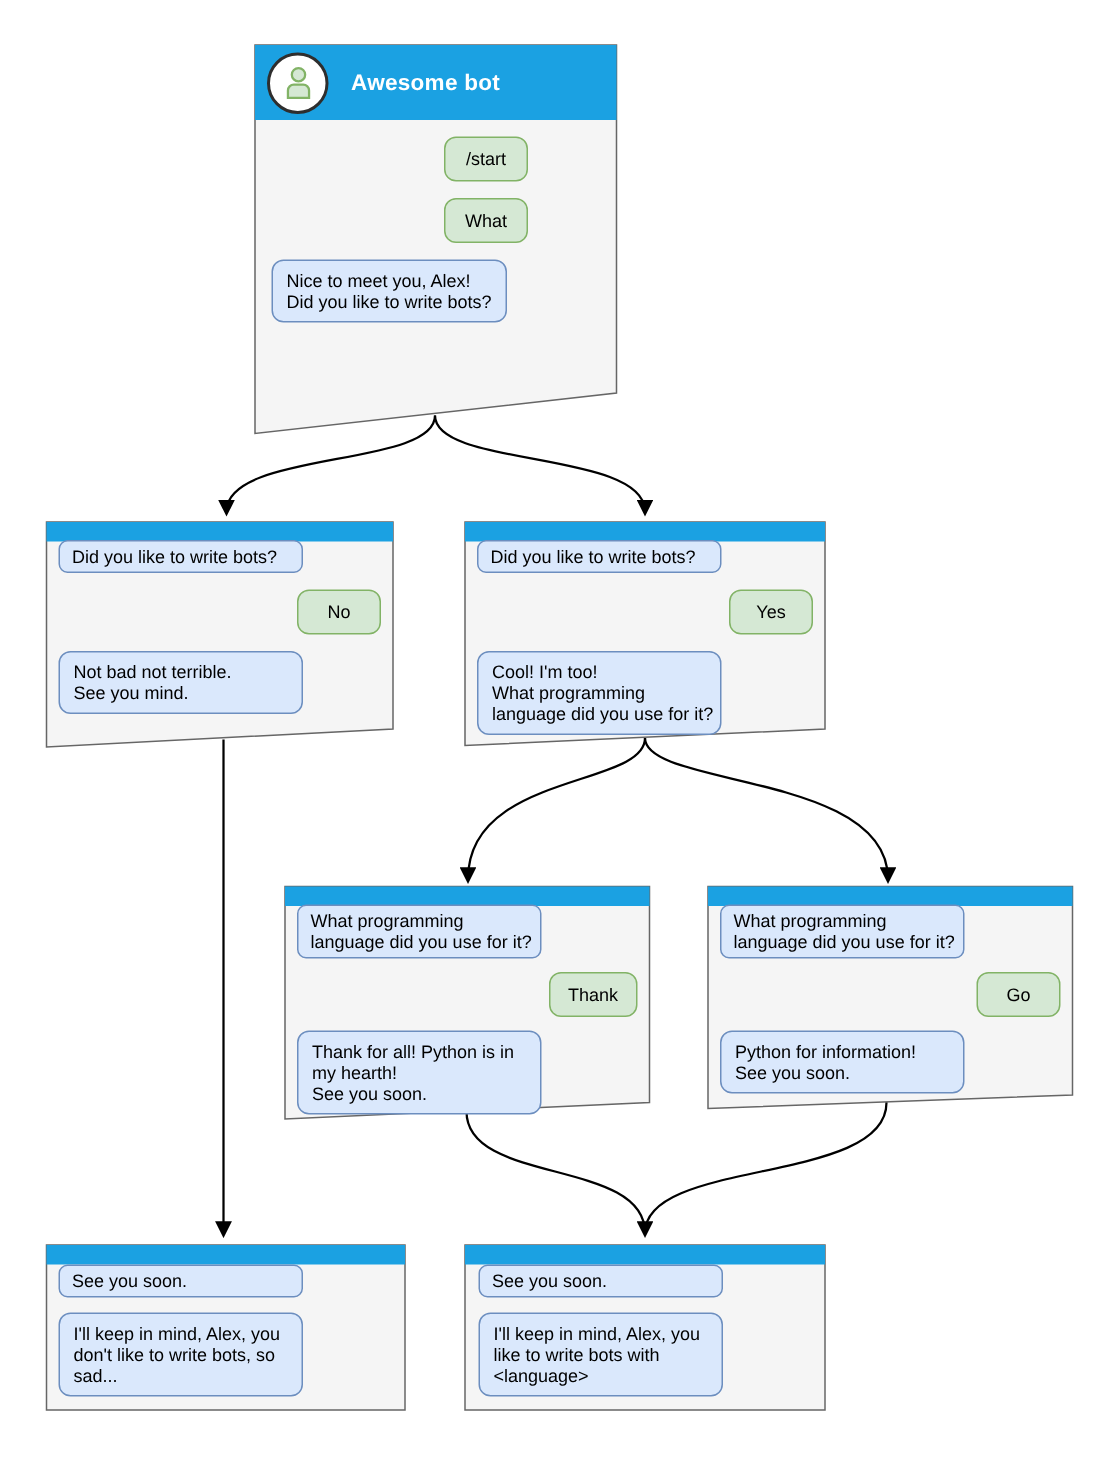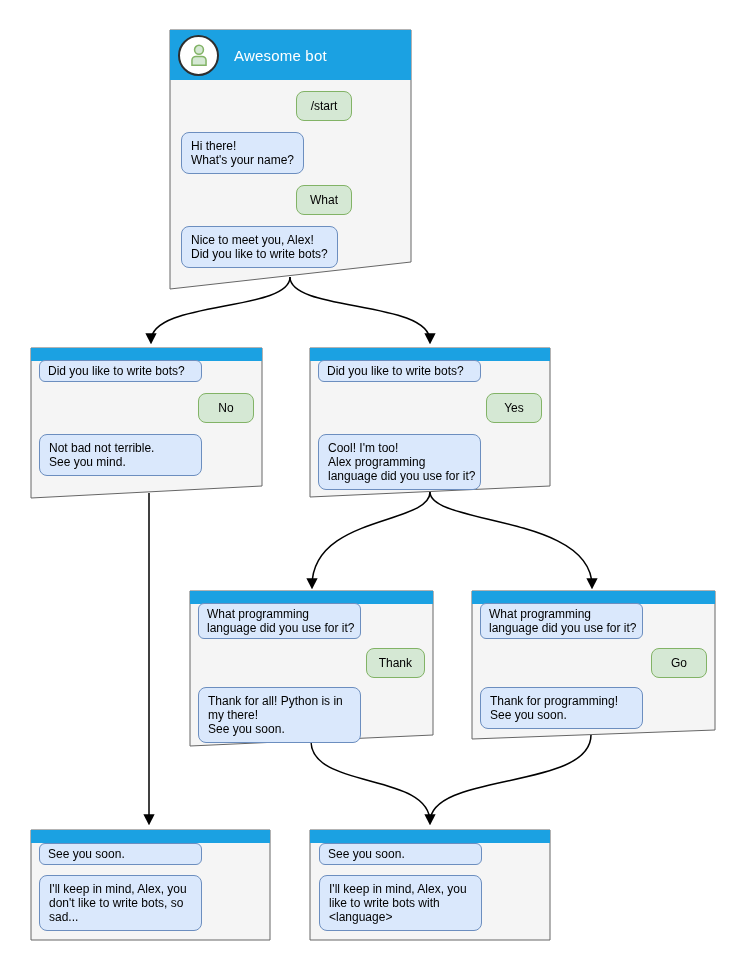--- a/index.html
+++ b/index.html
@@ -7,21 +7,21 @@
   .canvas{position:relative;width:743px;height:971px;overflow:hidden;background:#fff;}
   .wires{position:absolute;left:0;top:0;z-index:0;}
   .win-shape{fill:var(--window-fill);stroke:var(--window-border);stroke-width:1;}
   .wire{stroke:var(--arrow);stroke-width:1.5;fill:none;}
   .arrowhead{fill:var(--arrow);}
   .bar{position:absolute;height:13px;background:var(--titlebar-blue);z-index:2;}
   .header{position:absolute;height:50px;background:var(--titlebar-blue);z-index:2;
           display:flex;align-items:center;}
   .avatar{width:41px;height:41px;border-radius:50%;background:#fff;border:2px solid var(--avatar-ring);
           margin-left:8px;display:flex;align-items:center;justify-content:center;box-sizing:border-box;}
-  .title{color:var(--title-text);font-weight:normal;font-size:15px;margin-left:15px;letter-spacing:.2px;}
+  .title{color:var(--title-text);font-weight:bold;font-size:15px;margin-left:15px;letter-spacing:.2px;}
   .chatbody{position:absolute;display:flex;flex-direction:column;z-index:3;box-sizing:border-box;}
   .bubble{font-size:12px;line-height:14px;color:#000;white-space:pre;width:fit-content;border-radius:8px;}
   .bot{background:var(--bot-bubble-fill);border:1px solid var(--bot-bubble-border);padding:6px 9px;}
   .user{background:var(--user-bubble-fill);border:1px solid var(--user-bubble-border);
         padding:7px 12px;min-width:30px;text-align:center;align-self:flex-end;}
   .fixedw{width:163px;box-sizing:border-box;}
   .echo{padding:3px 8px;border-radius:6px;}
 </style>
 </head>
 <body>
@@ -64,56 +64,54 @@
 
   <div class="bar" style="left:31px;top:348px;width:231px;"></div>
   <div class="bar" style="left:310px;top:348px;width:240px;"></div>
   <div class="bar" style="left:190px;top:591px;width:243px;"></div>
   <div class="bar" style="left:472px;top:591px;width:243px;"></div>
   <div class="bar" style="left:31px;top:830px;width:239px;"></div>
   <div class="bar" style="left:310px;top:830px;width:240px;"></div>
 
   <div class="chatbody" style="left:170px;top:80px;width:193px;padding:11px;gap:11px;">
     <div class="bubble user">/start</div>
-    <div class="bubble bot">Hi there!
-What's your name?</div>
     <div class="bubble user">What</div>
     <div class="bubble bot">Nice to meet you, Alex!
 Did you like to write bots?</div>
   </div>
 
   <div class="chatbody" style="left:31px;top:360px;width:231px;padding:0 8px;gap:11px;">
     <div class="bubble bot echo fixedw">Did you like to write bots?</div>
     <div class="bubble user">No</div>
     <div class="bubble bot fixedw">Not bad not terrible.
 See you mind.</div>
   </div>
 
   <div class="chatbody" style="left:310px;top:360px;width:240px;padding:0 8px;gap:11px;">
     <div class="bubble bot echo fixedw">Did you like to write bots?</div>
     <div class="bubble user">Yes</div>
     <div class="bubble bot fixedw">Cool! I'm too!
-Alex programming
+What programming
 language did you use for it?</div>
   </div>
 
   <div class="chatbody" style="left:190px;top:603px;width:243px;padding:0 8px;gap:9px;">
     <div class="bubble bot echo fixedw">What programming
 language did you use for it?</div>
     <div class="bubble user">Thank</div>
     <div class="bubble bot fixedw">Thank for all! Python is in
-my there!
+my hearth!
 See you soon.</div>
   </div>
 
   <div class="chatbody" style="left:472px;top:603px;width:243px;padding:0 8px;gap:9px;">
     <div class="bubble bot echo fixedw">What programming
 language did you use for it?</div>
     <div class="bubble user">Go</div>
-    <div class="bubble bot fixedw">Thank for programming!
+    <div class="bubble bot fixedw">Python for information!
 See you soon.</div>
   </div>
 
   <div class="chatbody" style="left:31px;top:843px;width:239px;padding:0 8px;gap:10px;">
     <div class="bubble bot echo fixedw">See you soon.</div>
     <div class="bubble bot fixedw">I'll keep in mind, Alex, you
 don't like to write bots, so
 sad...</div>
   </div>
 

